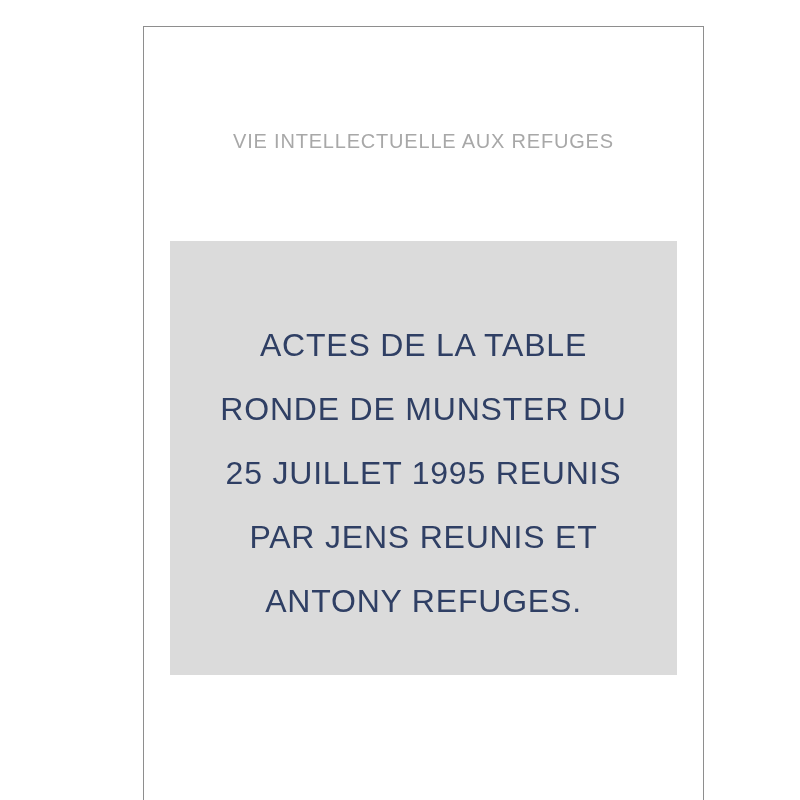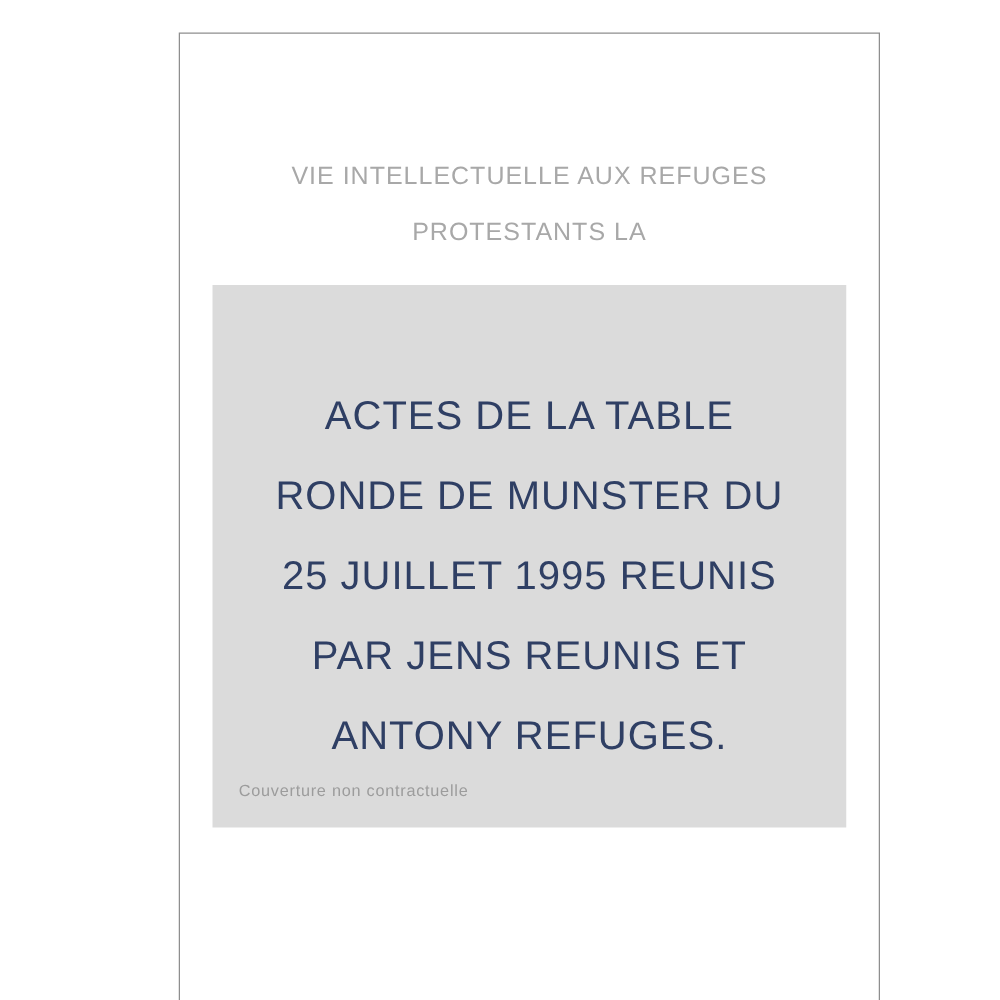--- a/index.html
+++ b/index.html
@@ -40,21 +40,21 @@
     text-align: center;
     color: var(--series-gray);
     font-size: 20px;
     line-height: 21px;
     letter-spacing: 0.8px;
     font-weight: 400;
   }
   .cover-box {
     position: absolute;
     left: 26px;
-    top: 201px;
+    top: 214px;
     width: 507px;
     height: 434px;
     background: var(--box-gray);
   }
   .main-title {
     padding-top: 60px;
     width: 100%;
     text-align: center;
     color: var(--title-navy);
     font-size: 32px;
@@ -76,29 +76,27 @@
   }
 </style>
 </head>
 <body>
 
 <div class="canvas">
   <div class="page">
 
     <div class="series-title">
       <div class="line">VIE INTELLECTUELLE AUX REFUGES</div>
-      <div class="line">PROTESTANTS LA</div>
     </div>
 
     <div class="cover-box">
       <div class="main-title">
         <div class="line">ACTES DE LA TABLE</div>
         <div class="line">RONDE DE MUNSTER DU</div>
         <div class="line">25 JUILLET 1995 REUNIS</div>
         <div class="line">PAR JENS REUNIS ET</div>
         <div class="line">ANTONY REFUGES.</div>
       </div>
 
-      <div class="cover-note">Couverture non contractuelle</div>
     </div>
 
   </div>
 </div>
 
 </body></html>

